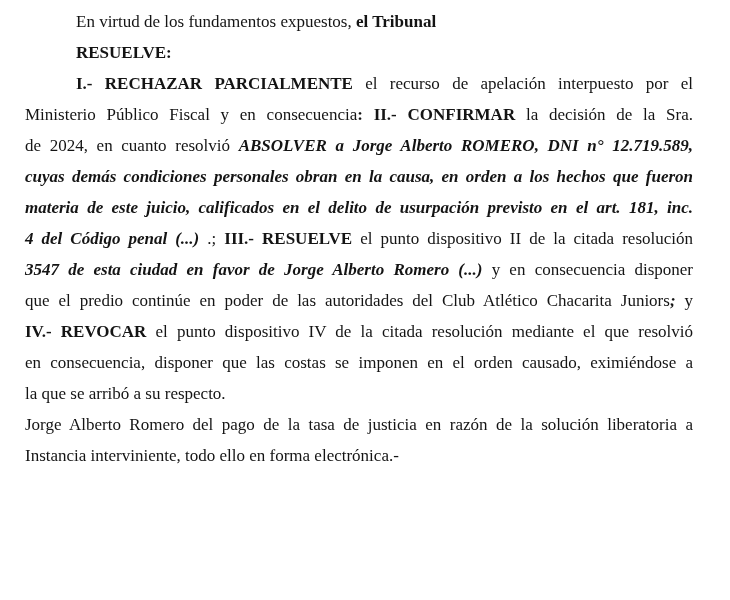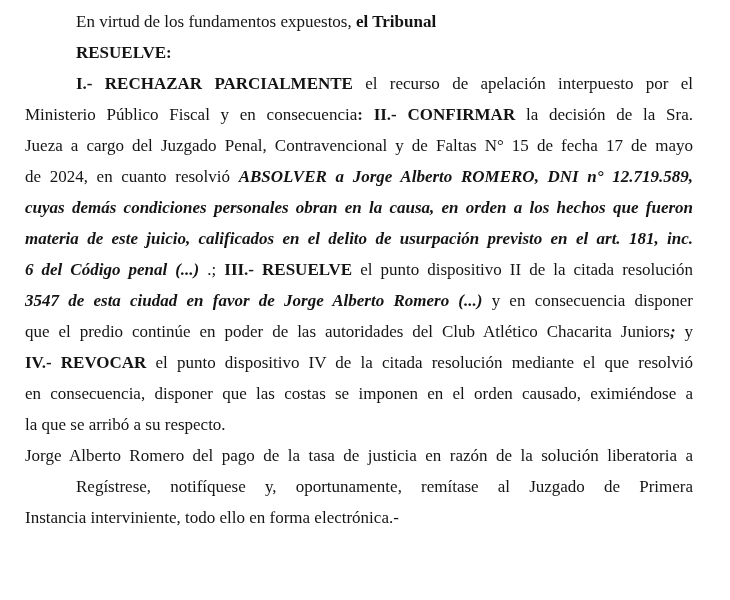--- a/index.html
+++ b/index.html
@@ -34,27 +34,25 @@
 </style>
 </head>
 <body>
 
 <div class="doc">
   <div>
       <div class="line nostretch indent"><span>En virtud de los fundamentos expuestos, </span><span class="b">el Tribunal</span></div>
       <div class="line nostretch indent"><span class="b">RESUELVE:</span></div>
       <div class="line indent"><span class="b">I.- RECHAZAR PARCIALMENTE</span><span> el recurso de apelación interpuesto por el</span></div>
       <div class="line"><span>Ministerio Público Fiscal y en consecuencia</span><span class="b">: II.- CONFIRMAR</span><span> la decisión de la Sra.</span></div>
-      <div class="line"><span>Jueza a cargo del Juzgado Penal, Contravencional y de Faltas N° 15 de fecha 17 de mayo</span></div>
       <div class="line"><span>de 2024, en cuanto resolvió </span><span class="i">ABSOLVER a Jorge Alberto ROMERO, DNI n° 12.719.589,</span></div>
       <div class="line"><span class="i">cuyas demás condiciones personales obran en la causa, en orden a los hechos que fueron</span></div>
       <div class="line"><span class="i">materia de este juicio, calificados en el delito de usurpación previsto en el art. 181, inc.</span></div>
-      <div class="line"><span class="i">6 del Código penal (...)</span><span> .; </span><span class="b">III.- RESUELVE</span><span> el punto dispositivo II de la citada resolución</span></div>
+      <div class="line"><span class="i">4 del Código penal (...)</span><span> .; </span><span class="b">III.- RESUELVE</span><span> el punto dispositivo II de la citada resolución</span></div>
       <div class="line"><span class="i">3547 de esta ciudad en favor de Jorge Alberto Romero (...)</span><span> y en consecuencia disponer</span></div>
       <div class="line"><span>que el predio continúe en poder de las autoridades del Club Atlético Chacarita Juniors</span><span class="i">;</span><span> y</span></div>
       <div class="line"><span class="b">IV.- REVOCAR</span><span> el punto dispositivo IV de la citada resolución mediante el que resolvió</span></div>
       <div class="line"><span>en consecuencia, disponer que las costas se imponen en el orden causado, eximiéndose a</span></div>
       <div class="line nostretch"><span>la que se arribó a su respecto.</span></div>
       <div class="line"><span>Jorge Alberto Romero del pago de la tasa de justicia en razón de la solución liberatoria a</span></div>
-      <div class="line indent"><span>Regístrese, notifíquese y, oportunamente, remítase al Juzgado de Primera</span></div>
       <div class="line nostretch"><span>Instancia interviniente, todo ello en forma electrónica.-</span></div>
     </div>
 </div>
 
 </body></html>

